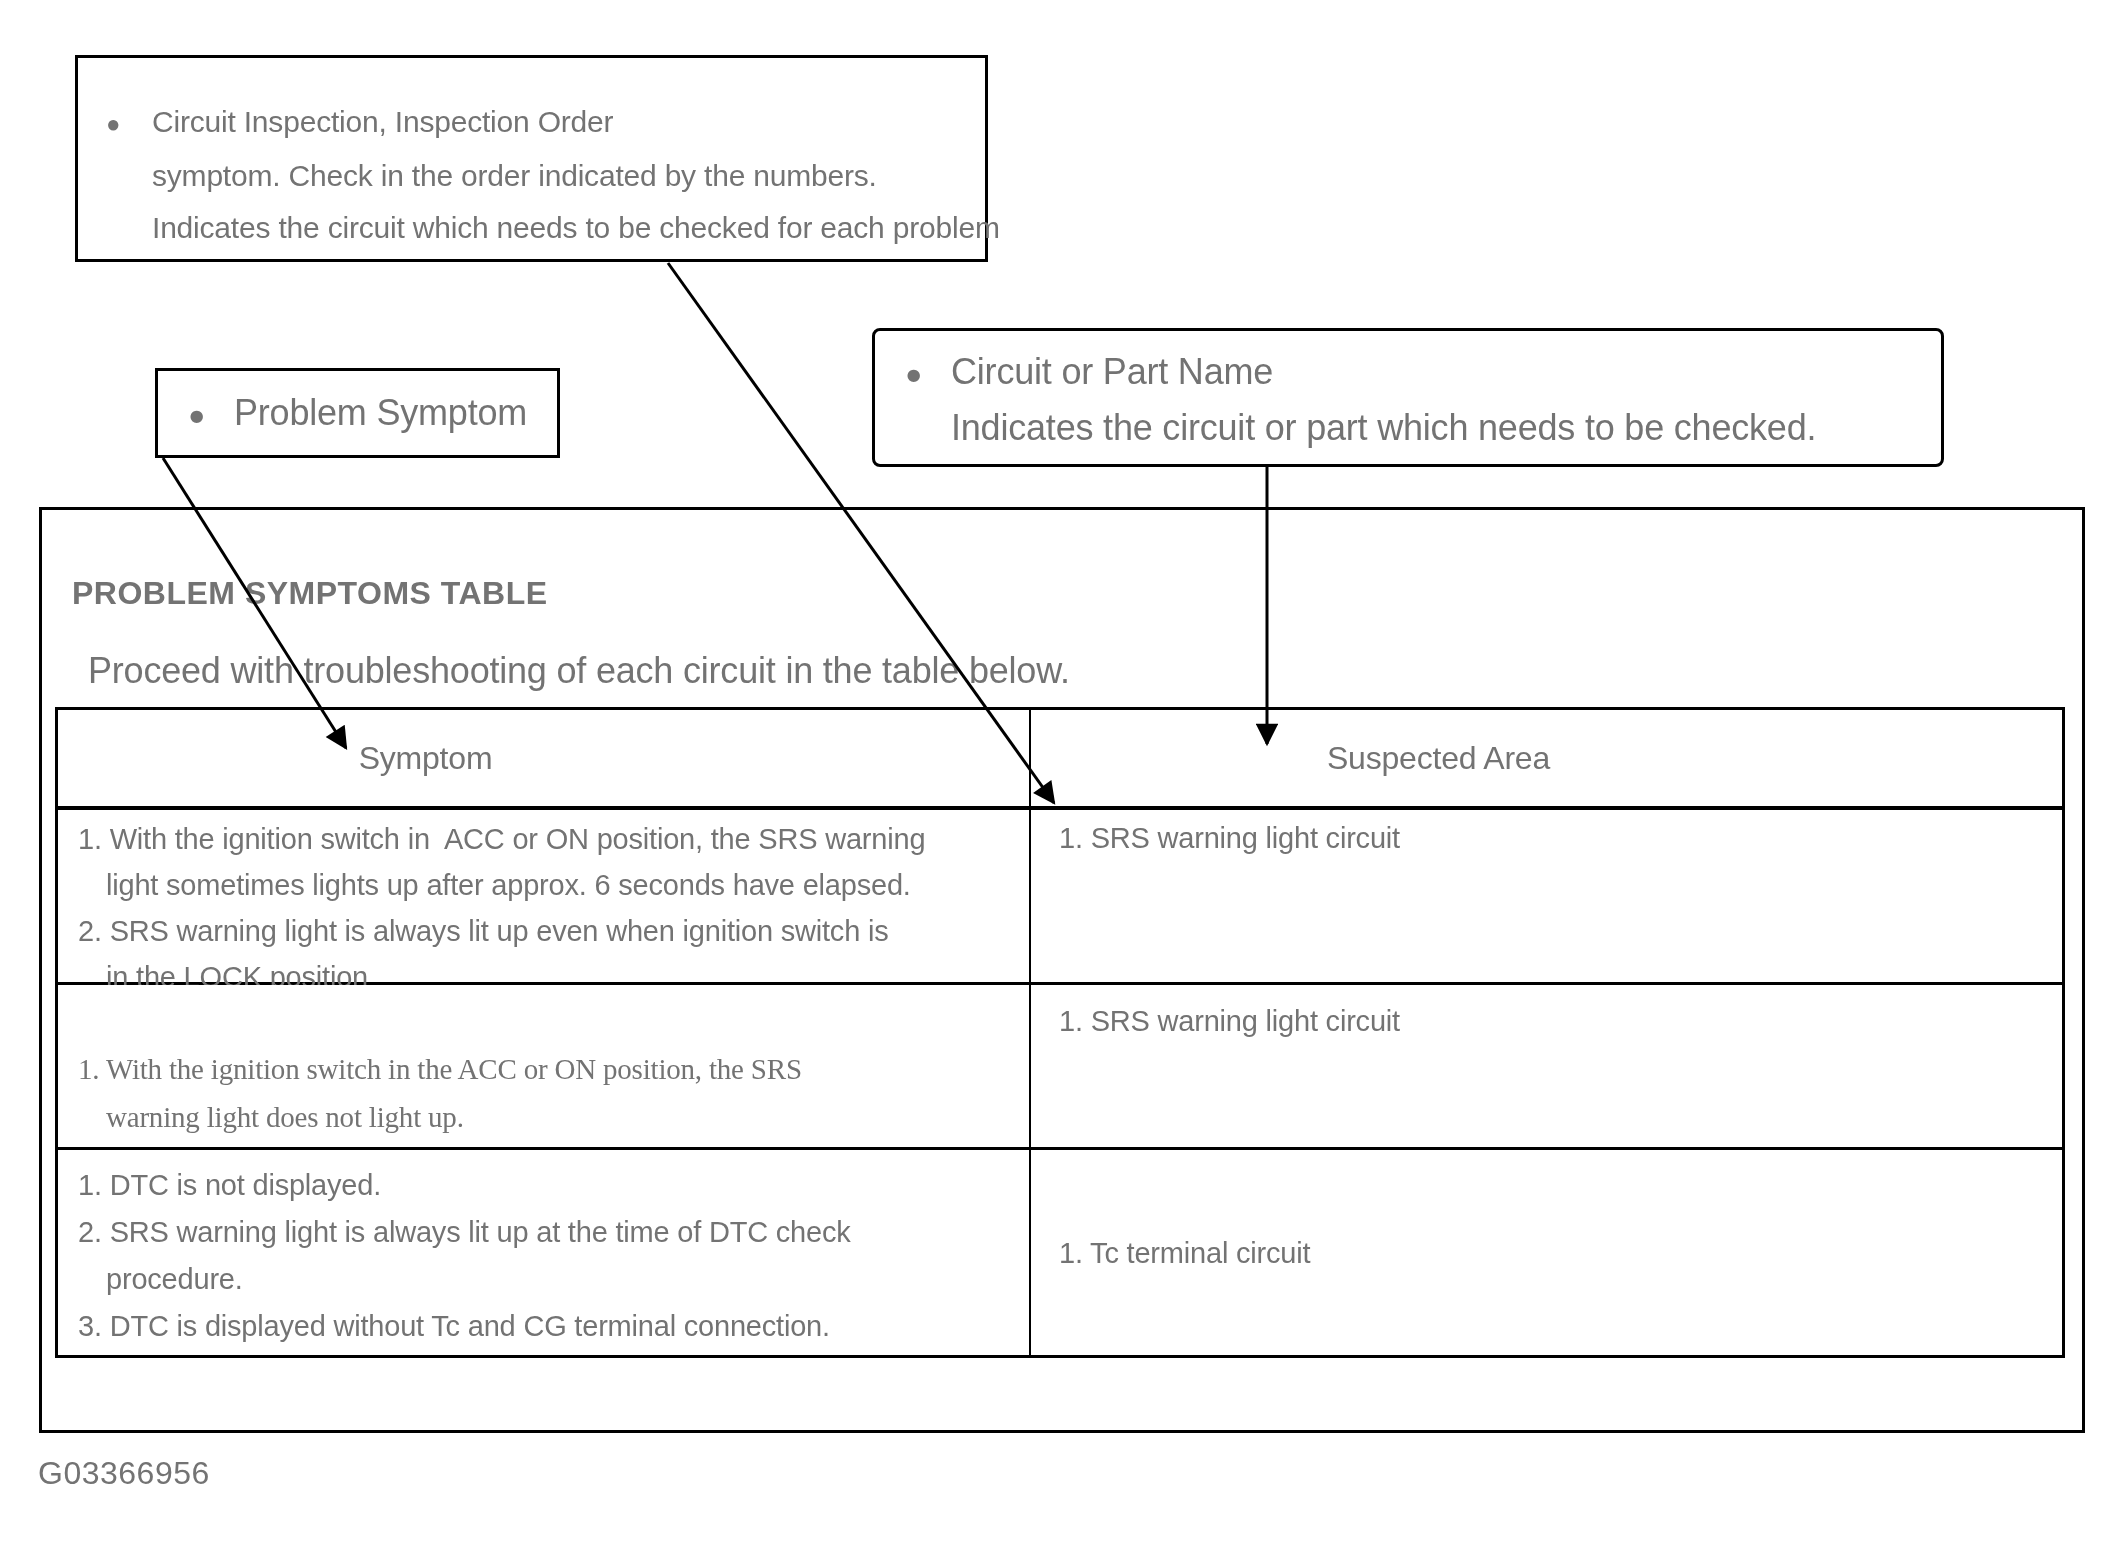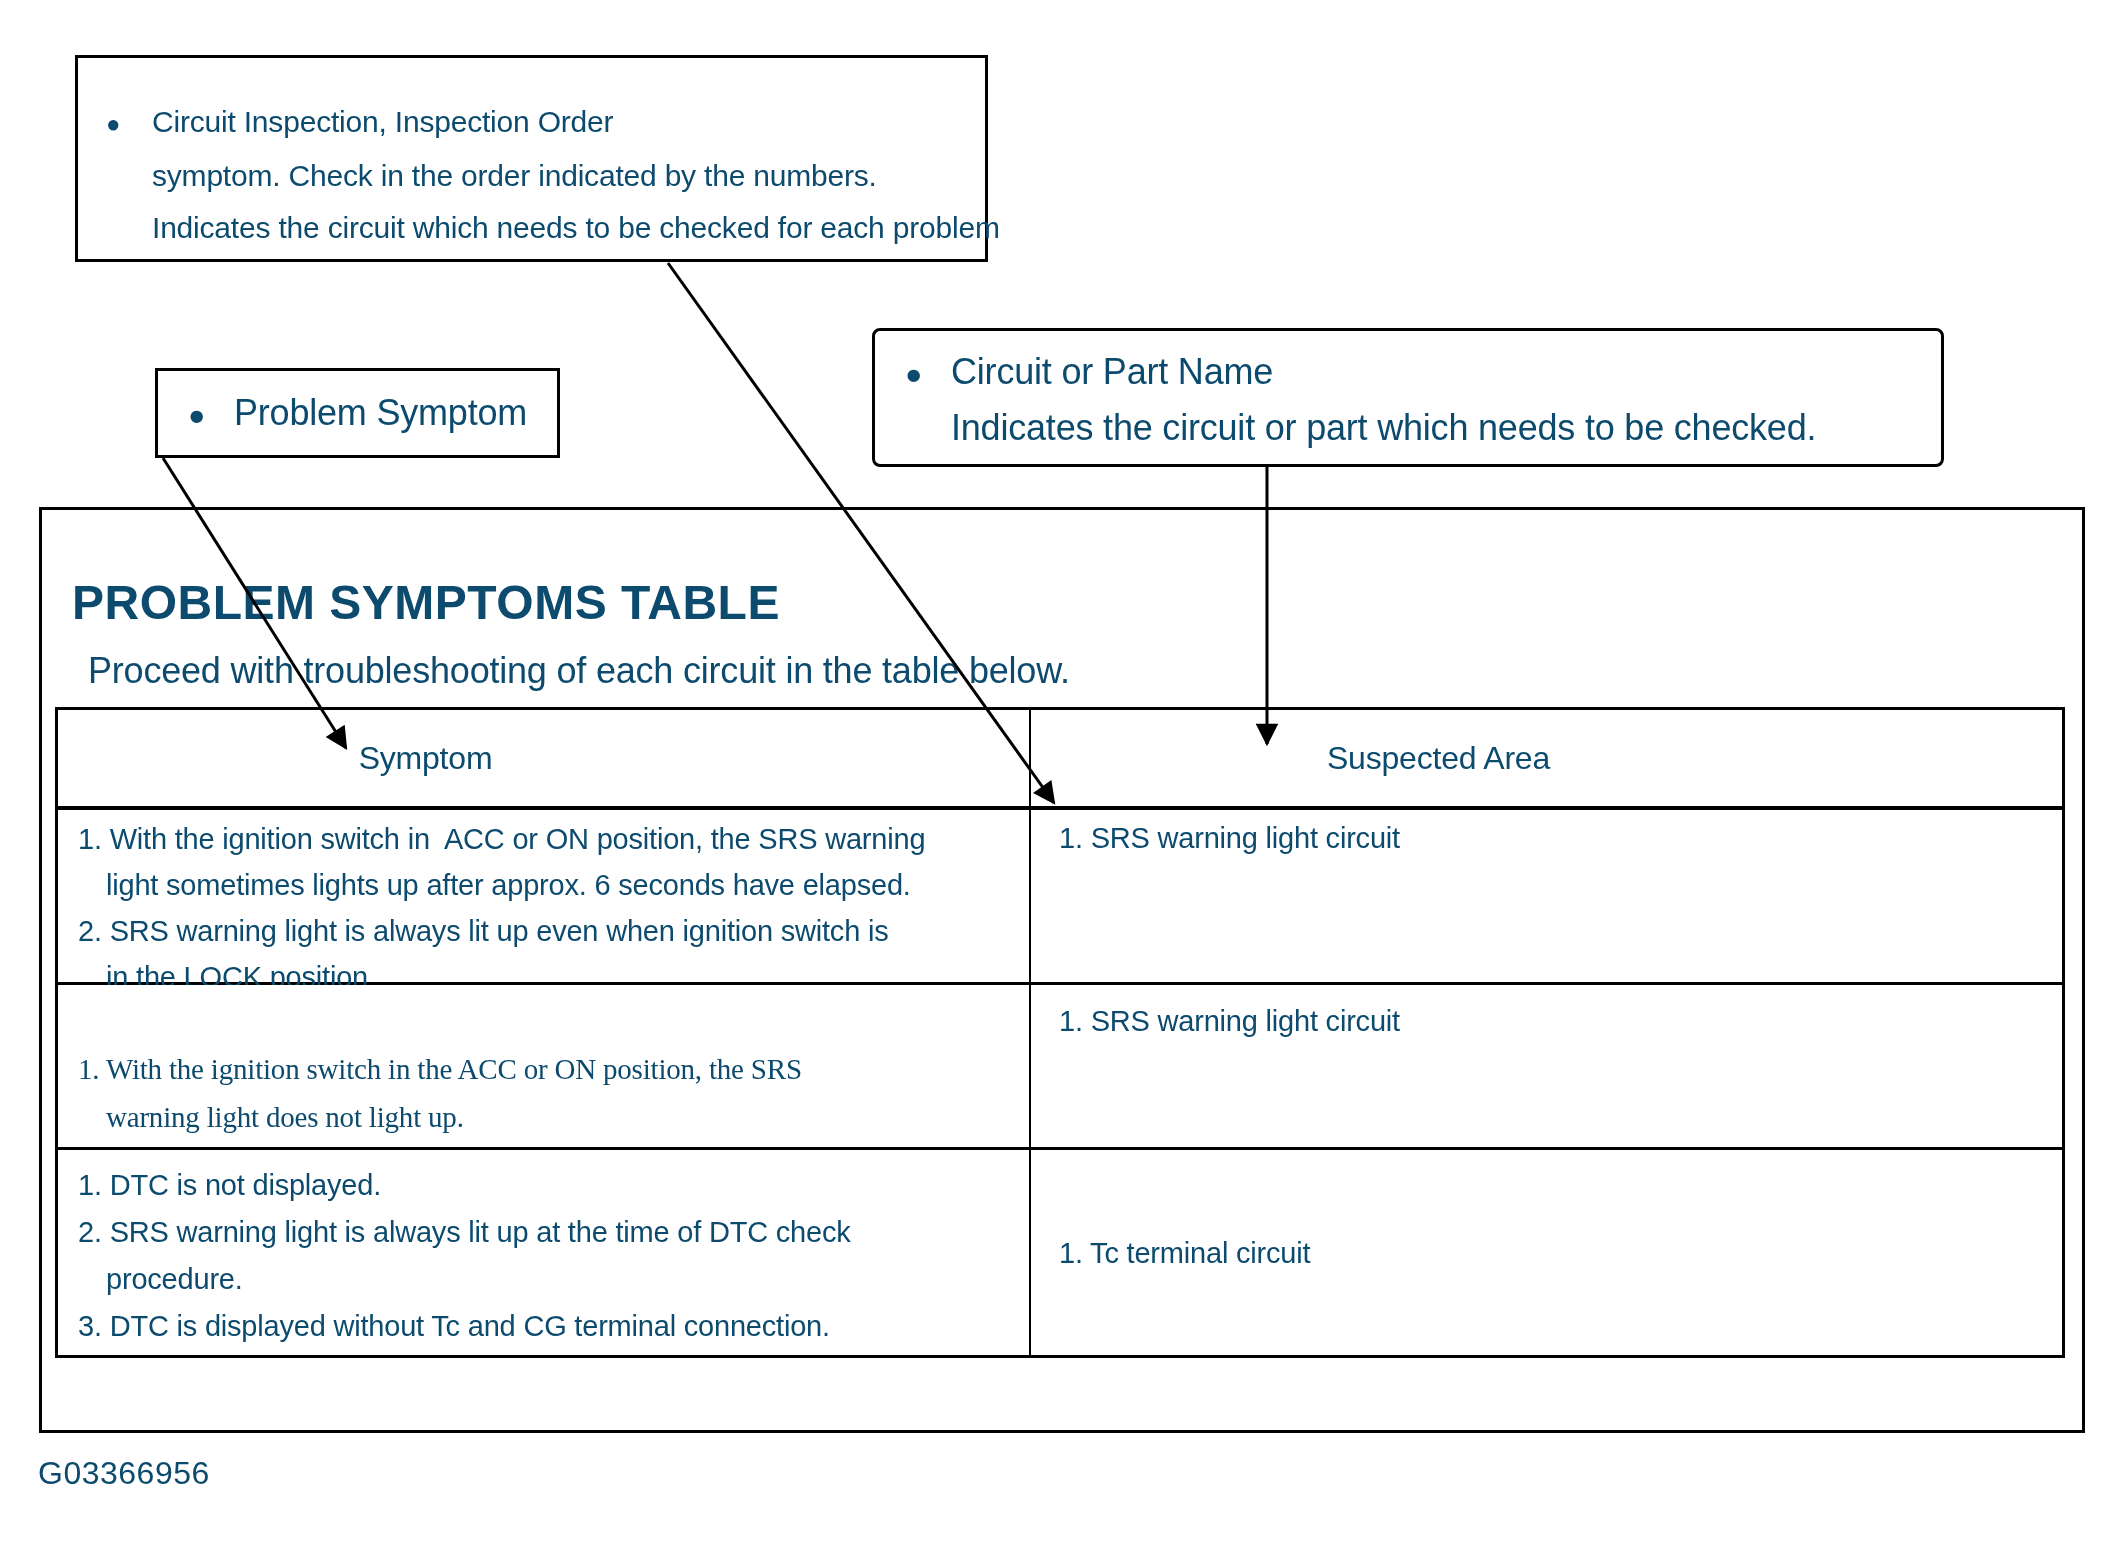--- a/index.html
+++ b/index.html
@@ -1,21 +1,21 @@
 <!DOCTYPE html>
 <html><head>
 <meta charset="utf-8">
 <style>
   * { margin:0; padding:0; box-sizing:border-box; }
   html,body { background:#ffffff; }
   .page {
     position:relative;
     width:2124px; height:1554px;
     background:#ffffff;
-    color:#0c4a6e;
+    color:#737373;
     font-family:"Liberation Sans", sans-serif;
     overflow:hidden;
     letter-spacing:-0.2px;
   }
 
   
   .callout {
     position:absolute;
     border:3px solid #000;
     background:#fff;
@@ -44,21 +44,21 @@
 
   
   .outer-box {
     position:absolute;
     left:39px; top:507px; width:2046px; height:926px;
     border:3px solid #000;
     background:#fff;
   }
   .doc-title {
     position:absolute; left:72px; top:575px;
-    font-size:48px; font-weight:700; letter-spacing:0.5px;
+    font-size:32px; font-weight:700; letter-spacing:0.5px;
     white-space:pre;
   }
   .doc-subtitle {
     position:absolute; left:88px; top:650px;
     font-size:36px; white-space:pre;
   }
 
   
   .sym-table {
     position:absolute;

